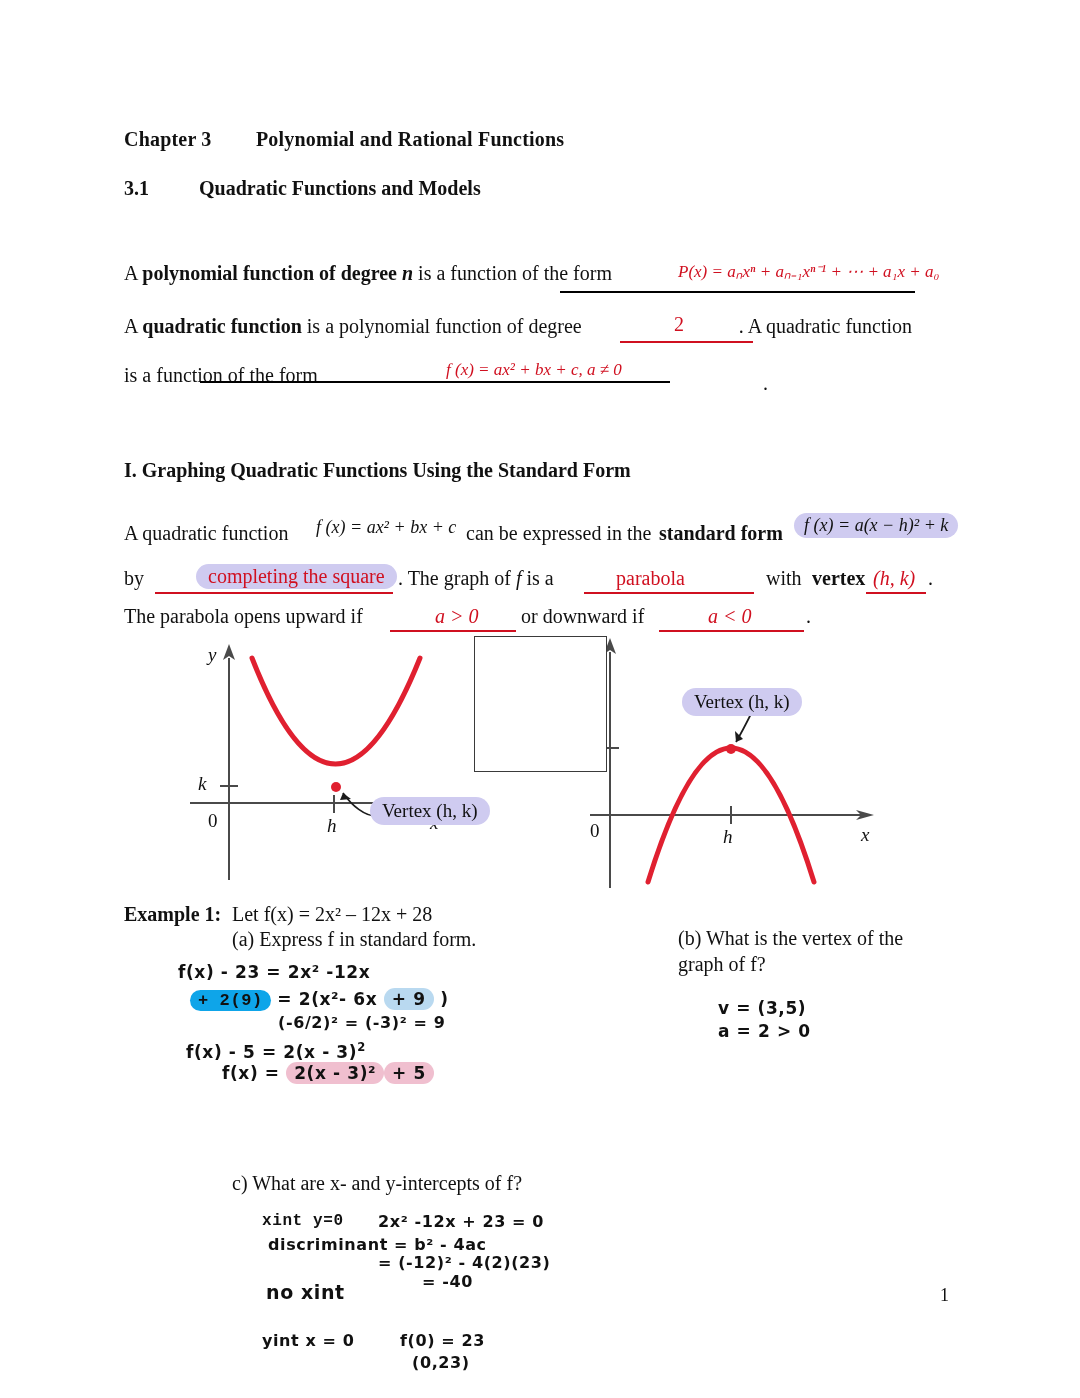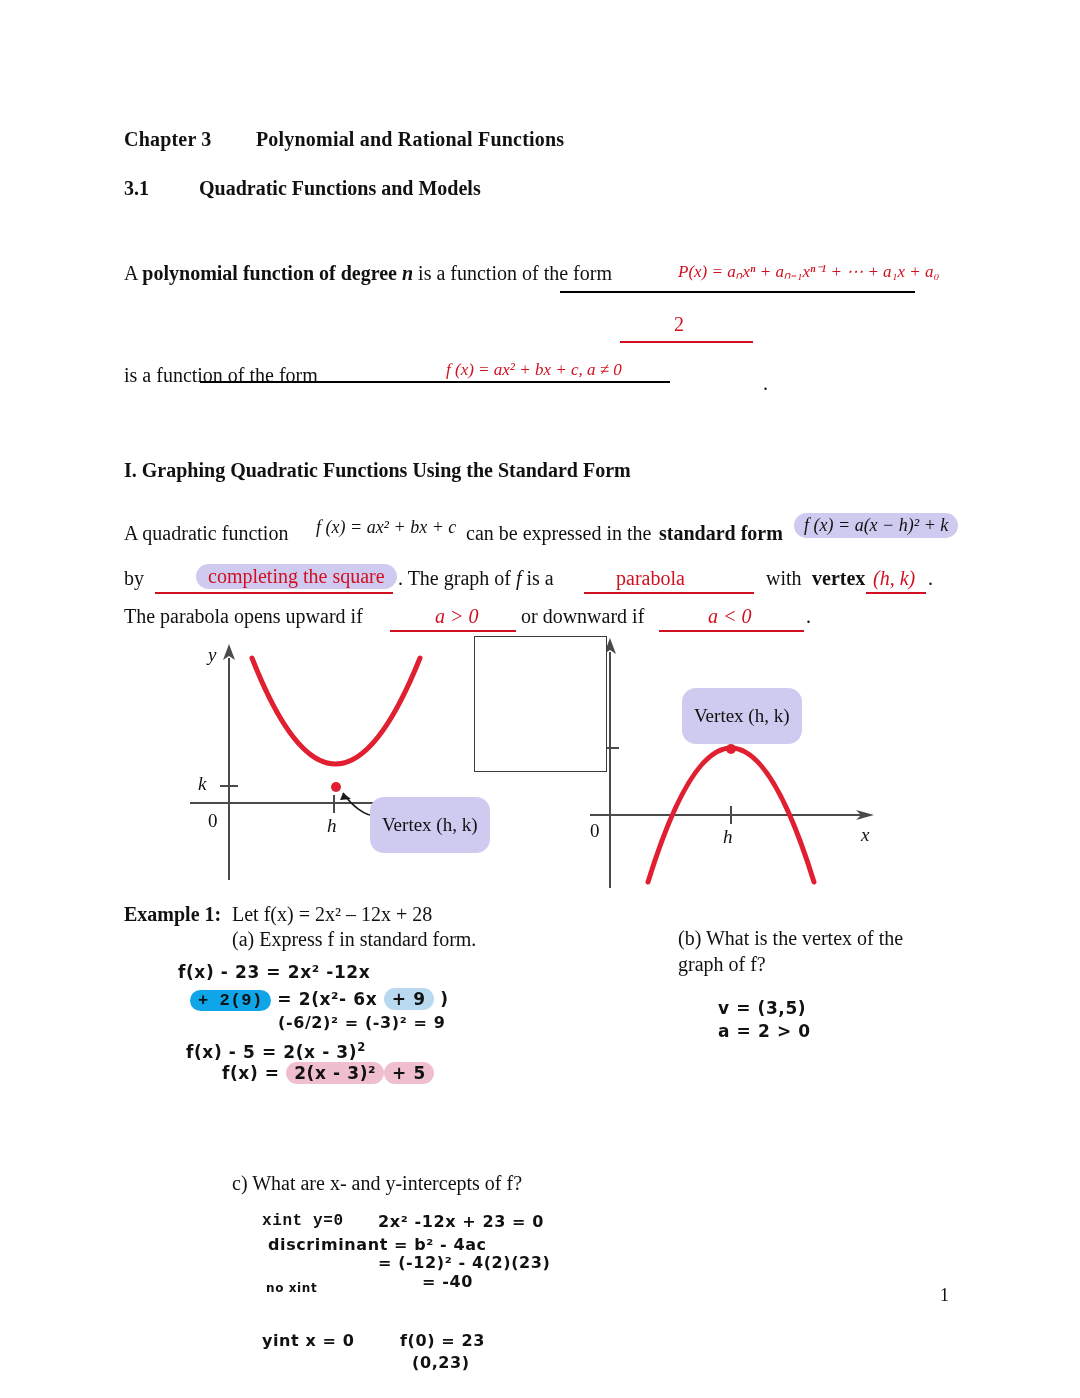--- a/index.html
+++ b/index.html
@@ -29,21 +29,21 @@
   .rule-red{position:absolute;background:#d01020;height:1.6px;}
 
   
   .graph{position:absolute;}
   .axis{position:absolute;background:#4a4a4a;}
   .tick{position:absolute;background:#4a4a4a;}
   .vlabel{position:absolute;font-style:italic;font-size:19px;color:#111;}
   .zero{position:absolute;font-size:19px;color:#111;}
   .vertex-pill{
     position:absolute;background:#cfcbf0;border-radius:14px;
-    padding:17px 12px;font-size:19px;color:#111;white-space:nowrap;
+    padding:3px 12px;font-size:19px;color:#111;white-space:nowrap;
   }
   .whitebox{position:absolute;background:#fff;border:1.6px solid #3a3a3a;}
 
   
   .hand{
     font-family:"DejaVu Sans", sans-serif;
     font-weight:bold;color:#111;letter-spacing:.6px;
   }
   .hw{position:absolute;white-space:nowrap;}
   .hw sup{font-size:.68em;vertical-align:super;}
@@ -70,20 +70,24 @@
     <span style="display:inline-block;width:40px"></span>
     <span>Quadratic Functions and Models</span>
   </div>
 
   <div class="abs body-txt" style="left:124px;top:262px;">
     <span>A </span><span class="b">polynomial function of degree </span><span class="b i">n</span><span> is a function of the form</span>
   </div>
   <div class="abs math mathred" style="left:678px;top:259px;font-size:17px;">P(x) = aₙxⁿ + aₙ₋₁xⁿ⁻¹ + ⋯ + a₁x + a₀</div>
   <div class="rule" style="left:560px;top:291px;width:355px;"></div>
 
+  <div class="abs body-txt" style="left:124px;top:315px;">
+    <span>A </span><span class="b">quadratic function</span><span> is a polynomial function of degree </span>
+    <span style="display:inline-block;width:152px"></span><span>. A quadratic function</span>
+  </div>
   <div class="abs body-txt red" style="left:674px;top:313px;">2</div>
   <div class="rule-red" style="left:620px;top:341px;width:133px;height:2px;"></div>
 
   <div class="abs body-txt" style="left:124px;top:364px;">
     <span>is a function of the form</span>
   </div>
   <div class="abs math mathred" style="left:446px;top:360px;font-size:17px;">f (x) = ax² + bx + c,   a ≠ 0</div>
 
   <div class="rule" style="left:200px;top:381px;width:470px;height:2px;"></div>
   <div class="abs body-txt" style="left:763px;top:372px;">.</div>
@@ -207,21 +211,21 @@
   <div class="hw hand" style="left:718px;top:998px;font-size:17px;">v = (3,5)</div>
   <div class="hw hand" style="left:718px;top:1021px;font-size:17px;">a = 2 &gt; 0</div>
 
   <div class="abs body-txt" style="left:232px;top:1172px;">c)   What are  x- and y-intercepts   of  f?</div>
 
   <div class="hw hand" style="left:262px;top:1212px;font-size:16px;font-family:Liberation Mono, monospace;">xint  y=0</div>
   <div class="hw hand" style="left:378px;top:1212px;font-size:16px;">2x² -12x + 23 = 0</div>
   <div class="hw hand" style="left:262px;top:1235px;font-size:16px;margin-left:6px;">discriminant = b² - 4ac</div>
   <div class="hw hand" style="left:378px;top:1253px;font-size:16px;">= (-12)² - 4(2)(23)</div>
   <div class="hw hand" style="left:422px;top:1272px;font-size:16px;">= -40</div>
-  <div class="hw hand" style="left:266px;top:1281px;font-size:12px;text-align:right;">no  xint</div>
+  <div class="hw hand" style="left:266px;top:1281px;font-size:19px;text-align:right;">no  xint</div>
 
   <div class="hw hand" style="left:262px;top:1331px;font-size:16px;">yint  x = 0</div>
   <div class="hw hand" style="left:400px;top:1331px;font-size:16px;">f(0) = 23</div>
   <div class="hw hand" style="left:412px;top:1353px;font-size:16px;">(0,23)</div>
 
   <div class="pageno" style="left:940px;top:1285px;">1</div>
 
 </div>
 
 </body></html>

